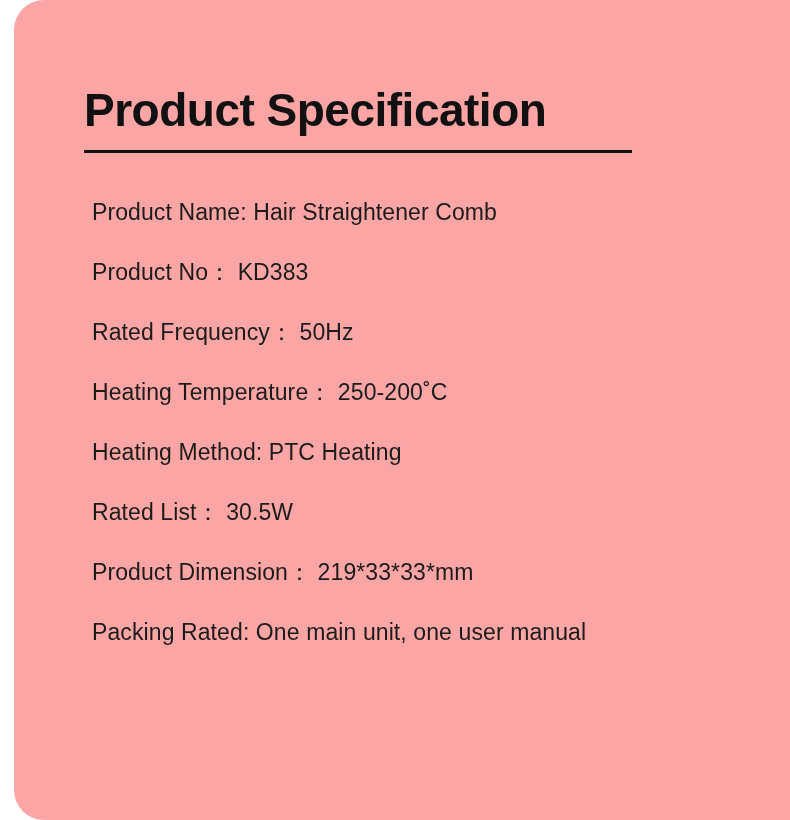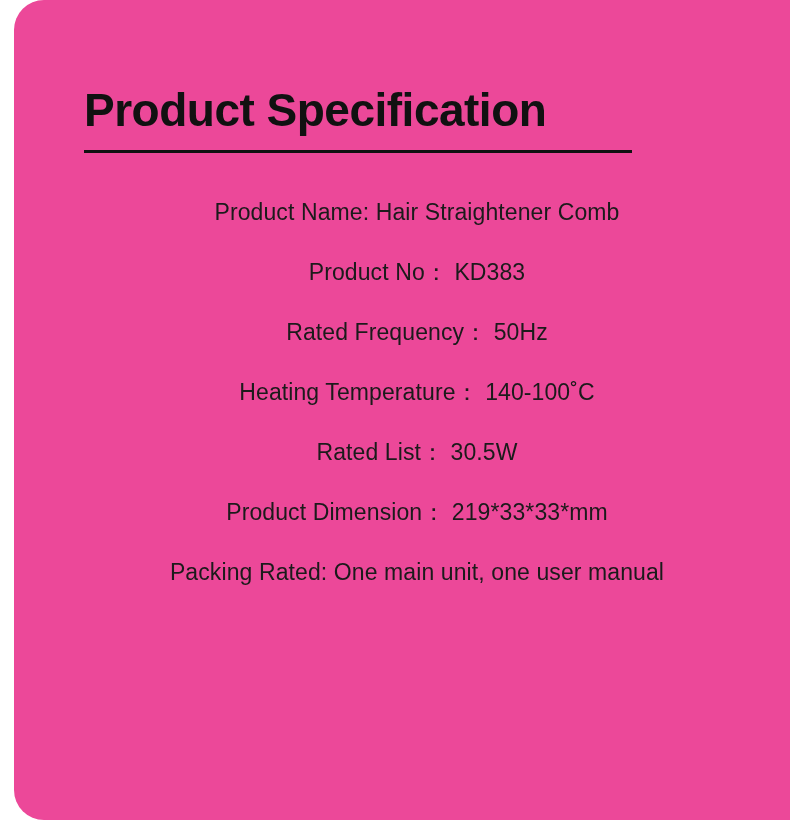--- a/index.html
+++ b/index.html
@@ -18,21 +18,21 @@
     width: 790px;
     height: 820px;
     background: #ffffff;
   }
   .spec-card {
     position: absolute;
     left: 14px;
     top: 0px;
     width: 776px;
     height: 820px;
-    background: #ec4899;
+    background: #fca5a5;
     border-radius: 30px 0 0 30px;
     box-sizing: border-box;
   }
   .spec-inner {
     position: absolute;
     left: 70px;
     top: 85px;
     right: 40px;
   }
   .spec-title {
@@ -45,24 +45,23 @@
     display: inline-block;
     padding-bottom: 8px;
   }
   .title-rule {
     width: 548px;
     height: 3px;
     background: #111111;
     margin-bottom: 44px;
   }
   .spec-list {
-    margin: 1px;
+    margin: 8px;
     padding: 0;
     list-style: none;
-    text-align: center;
   }
   .spec-row {
     font-size: 23px;
     color: #1b1b1b;
     line-height: 1.35;
     margin-bottom: 29px;
     letter-spacing: 0.1px;
     white-space: nowrap;
   }
   .spec-row:last-child {
@@ -74,20 +73,21 @@
 
 <div id="page">
   <div class="spec-card">
     <div class="spec-inner">
       <div class="spec-title">Product Specification</div>
       <div class="title-rule"></div>
       <ul class="spec-list">
         <li class="spec-row">Product Name: Hair Straightener Comb</li>
         <li class="spec-row">Product No： KD383</li>
         <li class="spec-row">Rated Frequency： 50Hz</li>
-        <li class="spec-row">Heating Temperature： 140-100˚C</li>
+        <li class="spec-row">Heating Temperature： 250-200˚C</li>
+        <li class="spec-row">Heating Method: PTC Heating</li>
         <li class="spec-row">Rated List： 30.5W</li>
         <li class="spec-row">Product Dimension： 219*33*33*mm</li>
         <li class="spec-row">Packing Rated: One main unit, one user manual</li>
       </ul>
     </div>
   </div>
 </div>
 
 </body></html>

